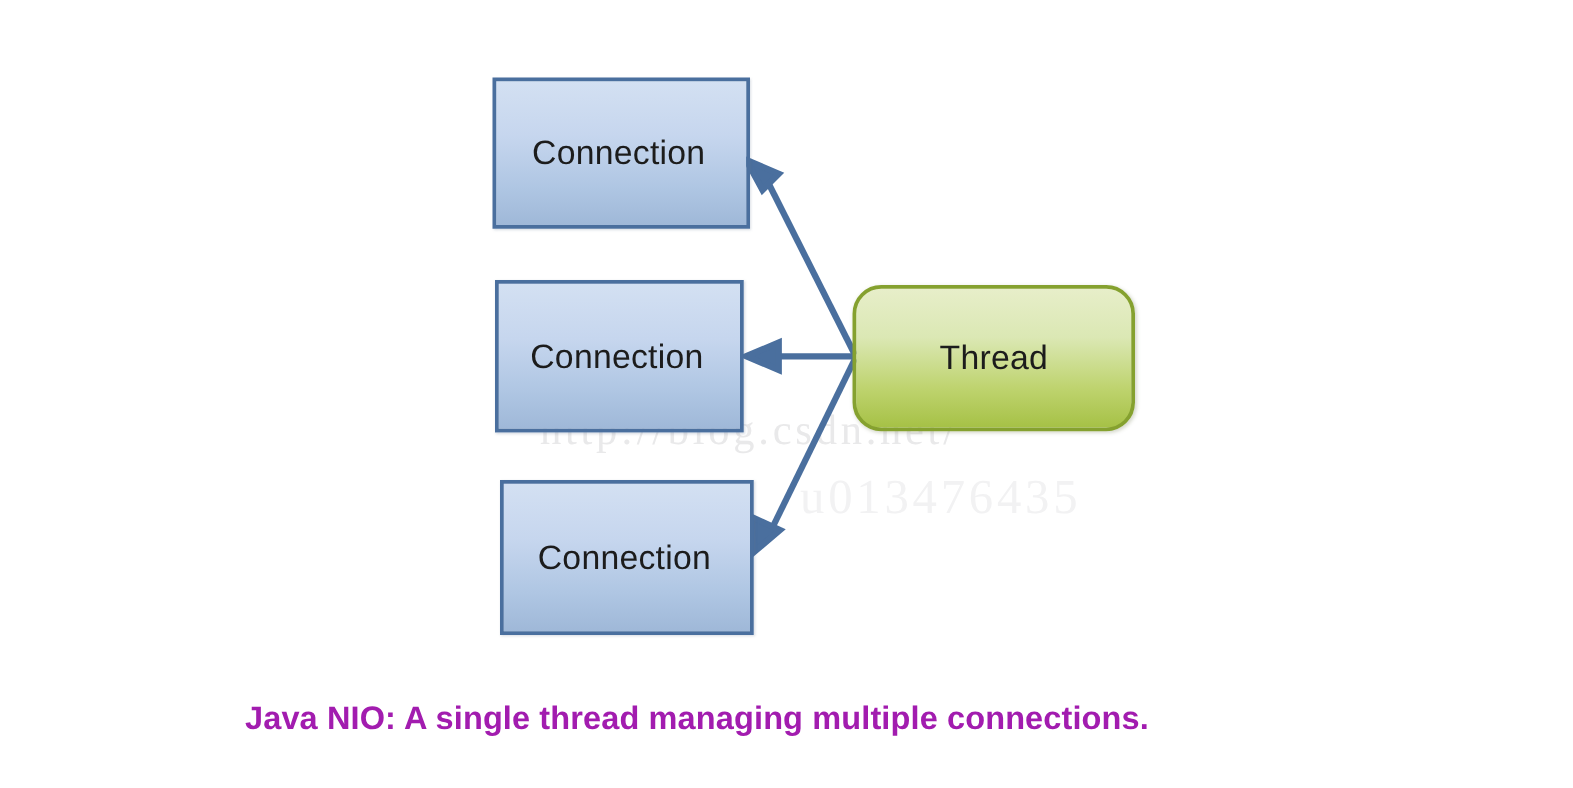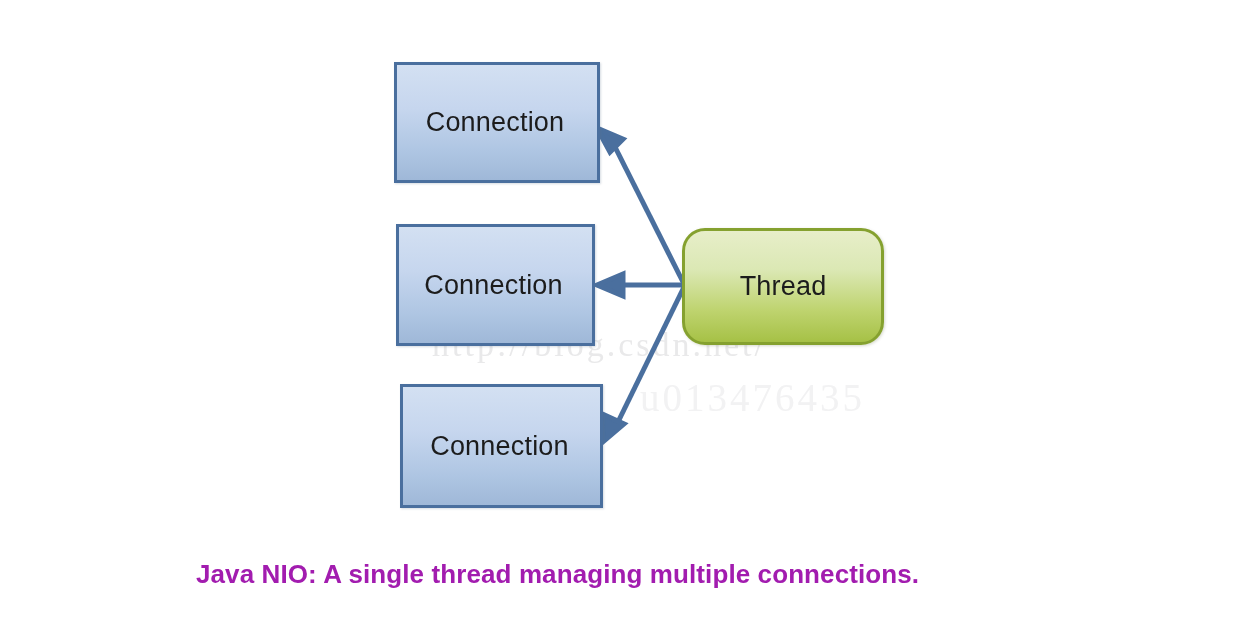--- a/index.html
+++ b/index.html
@@ -77,21 +77,21 @@
     background: linear-gradient(to bottom, #e7eec9 0%, #dbe8b4 35%, #bed36e 72%, #a6c146 100%);
     border: 3px solid #85a12f;
     border-radius: 23px;
     box-shadow: 1px 1px 3px rgba(120,130,90,0.3);
   }
 
   
   #box-connection-1 { left: 394px; top: 62px;  width: 206px; height: 121px; }
   #box-connection-2 { left: 396px; top: 224px; width: 199px; height: 122px; }
   #box-connection-3 { left: 400px; top: 384px; width: 203px; height: 124px; }
-  #box-thread       { left: 682px; top: 228px; width: 202px; height: 117px; }
+  #box-thread       { left: 682px; top: 228px; width: 226px; height: 117px; }
 
   
   #caption {
     position: absolute;
     left: 196px;
     top: 559px;
     font-size: 26px;
     font-weight: bold;
     color: #a21caf;
     letter-spacing: 0.1px;

